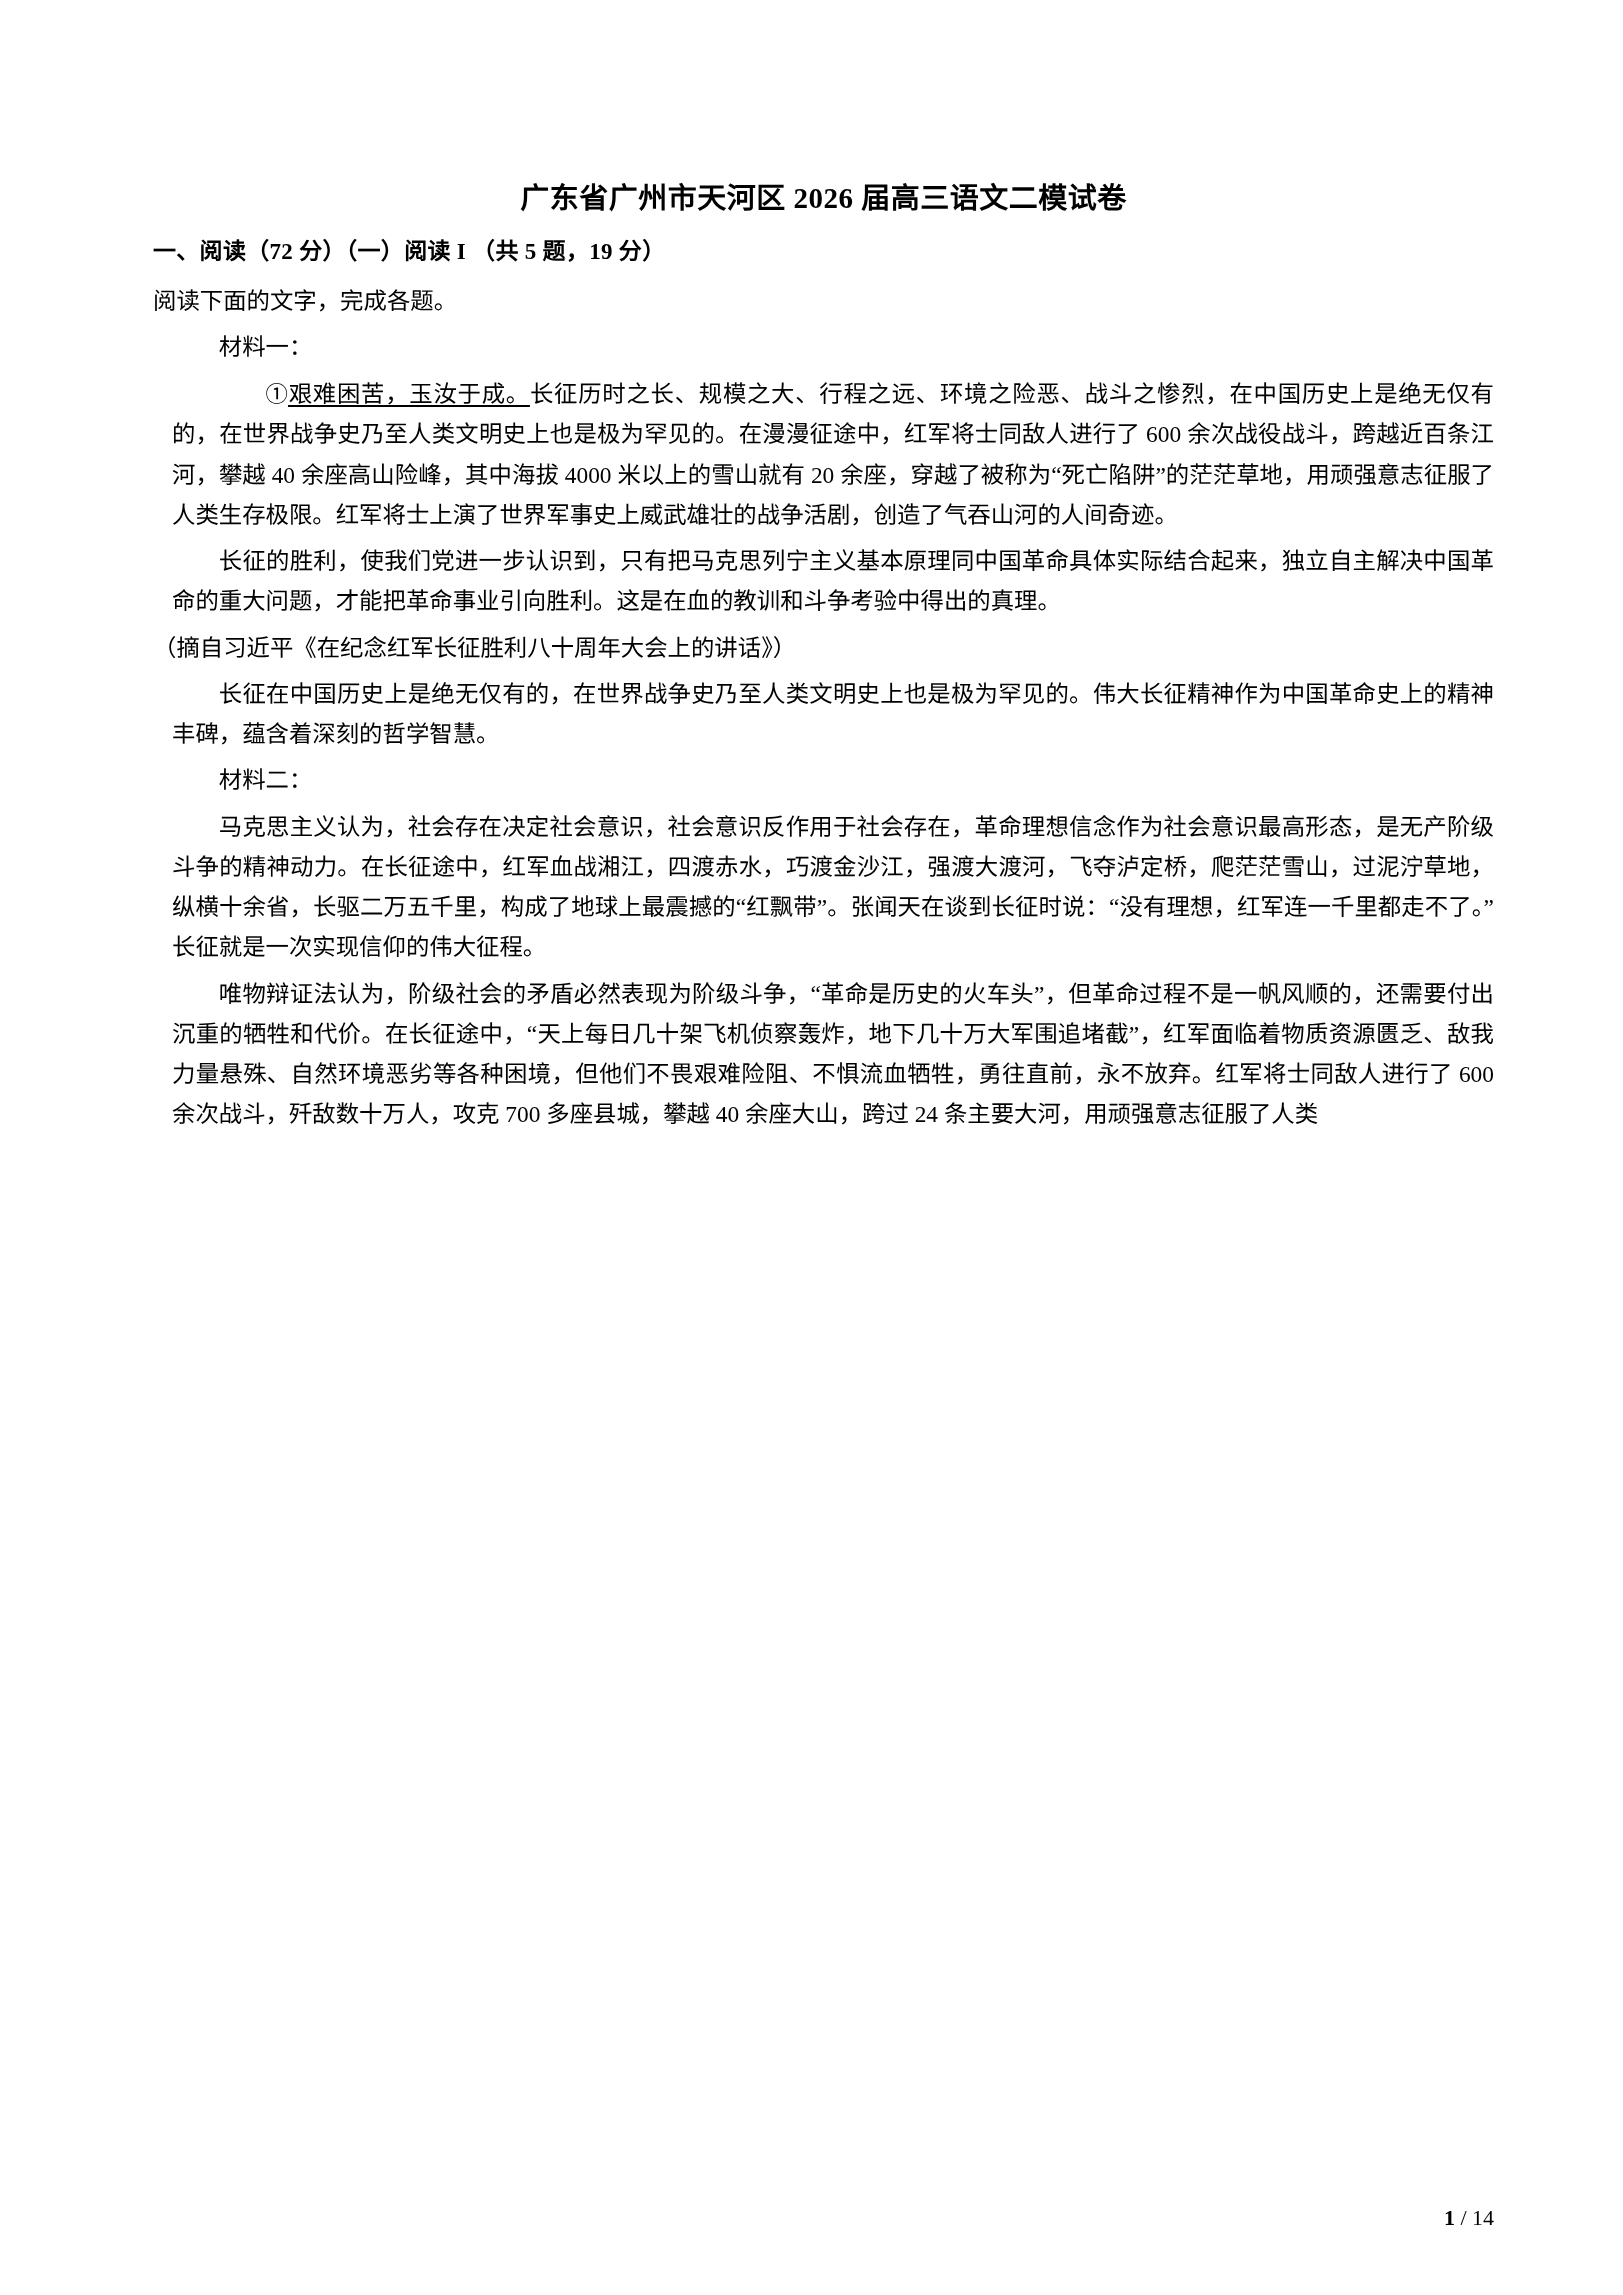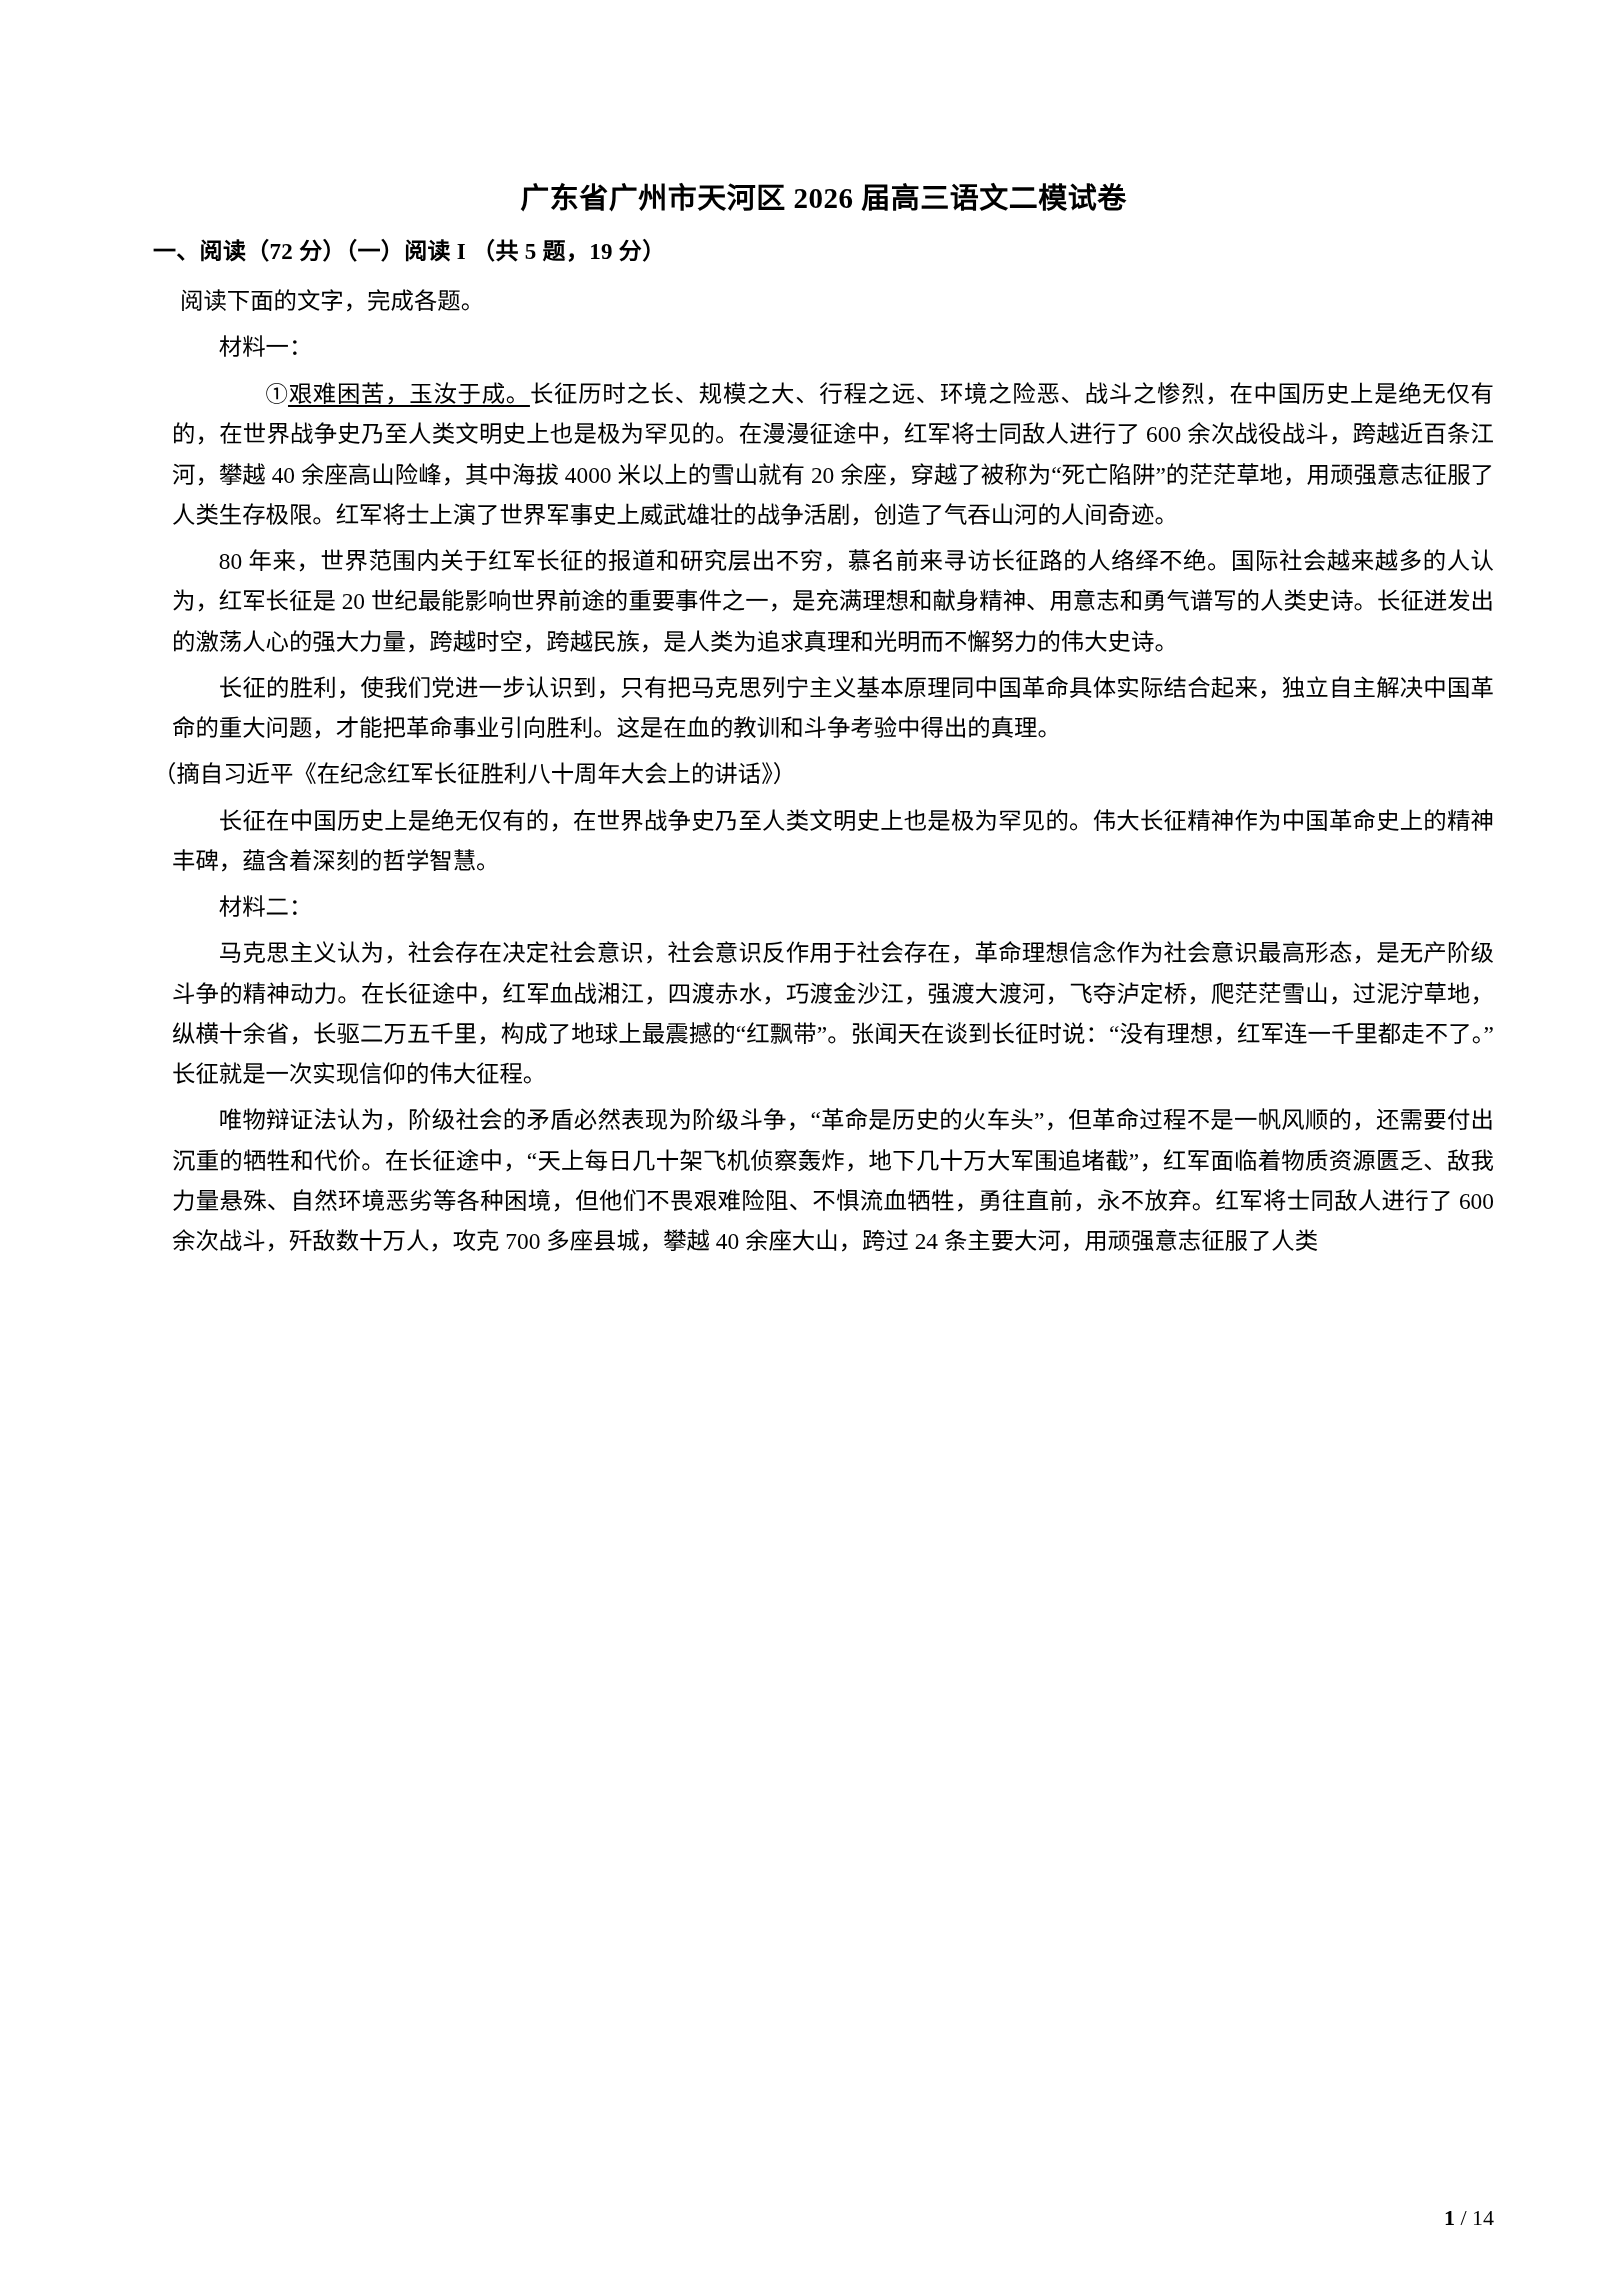--- a/index.html
+++ b/index.html
@@ -41,21 +41,20 @@
   }
   p {
     margin: 0;
     font-size: 23.4px;
     line-height: 1.72;
     text-align: justify;
     text-justify: inter-ideograph;
   }
   .noindent {
     text-indent: 0;
-    margin-left: 27px;
   }
   .indent {
     text-indent: 2em;
     margin-left: 19px;
   }
   .para-gap {
     margin-bottom: 6px;
   }
   .underline {
     text-decoration: underline;
@@ -91,21 +90,20 @@
   <h1 class="doc-title">广东省广州市天河区 2026 届高三语文二模试卷</h1>
 
   <h2 class="section-heading">一、阅读（72 分）（一）阅读 I （共 5 题，19 分）</h2>
 
   <p class="noindent para-gap">阅读下面的文字，完成各题。</p>
 
   <p class="indent para-gap">材料一：</p>
 
   <p class="indent para-gap"><span class="circled">①</span><span class="underline">艰难困苦，玉汝于成。</span><span>长征历时之长、规模之大、行程之远、环境之险恶、战斗之惨烈，在中国历史上是绝无仅有的，在世界战争史乃至人类文明史上也是极为罕见的。在漫漫征途中，红军将士同敌人进行了 600 余次战役战斗，跨越近百条江河，攀越 40 余座高山险峰，其中海拔 4000 米以上的雪山就有 20 余座，穿越了被称为“死亡陷阱”的茫茫草地，用顽强意志征服了人类生存极限。红军将士上演了世界军事史上威武雄壮的战争活剧，创造了气吞山河的人间奇迹。</span></p>
 
-  <p class="indent para-gap">80 年来，世界范围内关于红军长征的报道和研究层出不穷，慕名前来寻访长征路的人络绎不绝。国际社会越来越多的人认为，红军长征是 20 世纪最能影响世界前途的重要事件之一，是充满理想和献身精神、用意志和勇气谱写的人类史诗。长征迸发出的激荡人心的强大力量，跨越时空，跨越民族，是人类为追求真理和光明而不懈努力的伟大史诗。</p>
 
   <p class="indent para-gap">长征的胜利，使我们党进一步认识到，只有把马克思列宁主义基本原理同中国革命具体实际结合起来，独立自主解决中国革命的重大问题，才能把革命事业引向胜利。这是在血的教训和斗争考验中得出的真理。</p>
 
   <p class="source-line">（摘自习近平《在纪念红军长征胜利八十周年大会上的讲话》）</p>
 
   <p class="indent para-gap">长征在中国历史上是绝无仅有的，在世界战争史乃至人类文明史上也是极为罕见的。伟大长征精神作为中国革命史上的精神丰碑，蕴含着深刻的哲学智慧。</p>
 
   <p class="indent para-gap">材料二：</p>
 
   <p class="indent para-gap">马克思主义认为，社会存在决定社会意识，社会意识反作用于社会存在，革命理想信念作为社会意识最高形态，是无产阶级斗争的精神动力。在长征途中，红军血战湘江，四渡赤水，巧渡金沙江，强渡大渡河，飞夺泸定桥，爬茫茫雪山，过泥泞草地，纵横十余省，长驱二万五千里，构成了地球上最震撼的“红飘带”。张闻天在谈到长征时说：“没有理想，红军连一千里都走不了。”长征就是一次实现信仰的伟大征程。</p>

